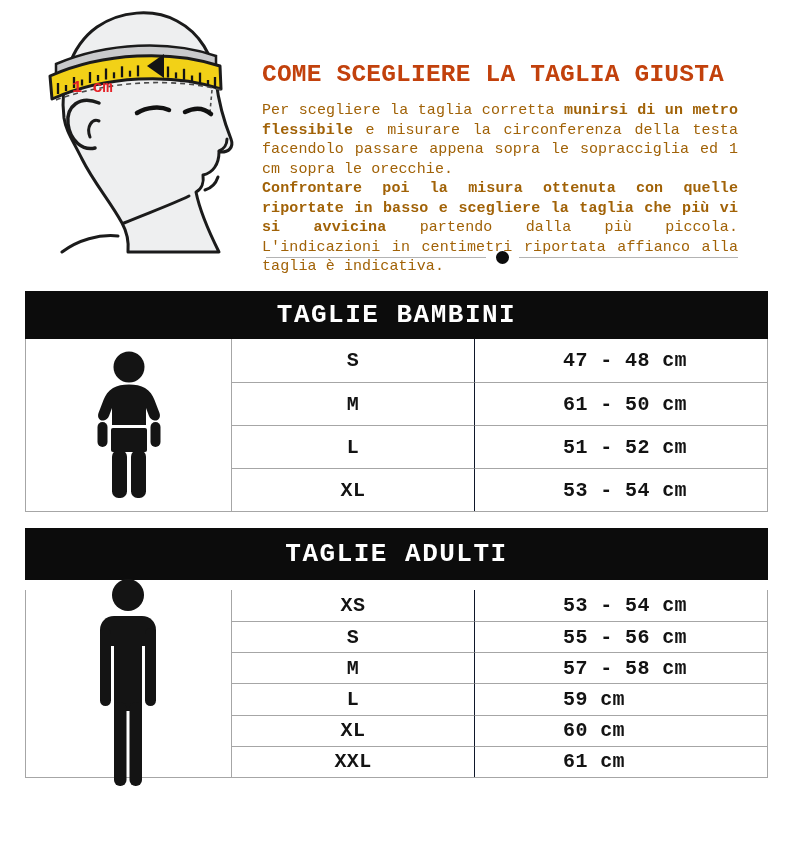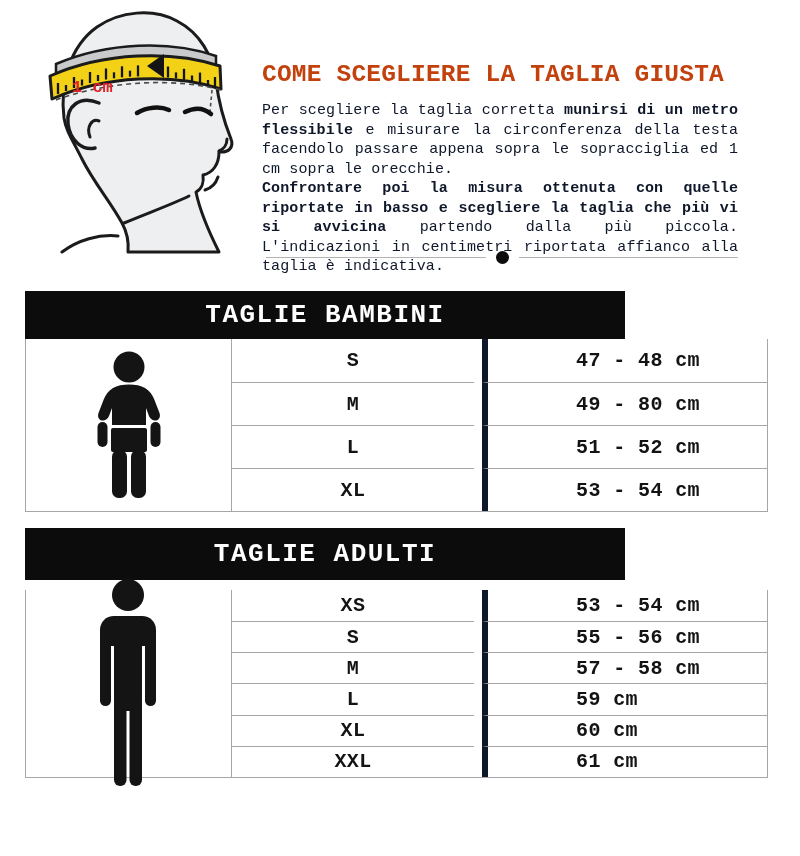--- a/index.html
+++ b/index.html
@@ -11,36 +11,36 @@
   
   .illustration { position:absolute; left:6px; top:0; width:242px; height:254px; }
 
   
   .intro { position:absolute; left:262px; top:60px; width:476px; }
   .intro-title {
     margin:0 0 11px 0; font-size:24.5px; line-height:30px; font-weight:700;
     color:#c2410c; letter-spacing:0.2px; white-space:nowrap;
   }
   .intro p {
-    margin:0; font-size:15px; line-height:19.5px; color:#0f172a;
+    margin:0; font-size:15px; line-height:19.5px; color:#a16207;
     text-align:justify; letter-spacing:0.1px;
   }
   .intro b { font-weight:700; }
 
   
   .divider {
     position:absolute; left:266px; top:249px; width:472px; height:16px;
     display:flex; align-items:center;
   }
   .divider .line { flex:1; height:1px; background:#b3b3b3; }
   .divider .dot { width:13px; height:13px; border-radius:50%; background:#0c0c0c; margin:0 10px; flex:0 0 auto; }
 
   
   .bar {
-    position:absolute; left:25px; width:600px; background:#0c0c0c; color:#ffffff;
+    position:absolute; left:25px; width:743px; background:#0c0c0c; color:#ffffff;
     display:flex; align-items:center; justify-content:center;
     font-weight:700; font-size:26px; letter-spacing:1.5px;
   }
   .bar.bambini { top:291px; height:48px; }
   .bar.adulti  { top:528px; height:52px; }
 
   
   .size-table {
     position:absolute; left:25px; width:743px; background:#ffffff;
     display:grid; grid-template-columns:206px 242px 293px;
@@ -52,21 +52,21 @@
     grid-column:1; border-right:1px solid #a6a6a6;
     display:flex; align-items:center; justify-content:center;
   }
   .size-table.bambini .icon-cell { grid-row:1 / span 4; }
   .size-table.adulti  .icon-cell { grid-row:1 / span 6; }
   .cell {
     display:flex; align-items:center; border-top:1px solid #a6a6a6;
     font-weight:700; font-size:20px; color:#131313; letter-spacing:0.4px;
   }
   .cell.size  { justify-content:center; }
-  .cell.value { border-left:6px solid #0f172a; padding-left:88px;margin-left:8px; }
+  .cell.value { border-left:1px solid #0f172a; padding-left:88px; }
   .cell.first { border-top:none; }
 </style>
 </head>
 <body>
 
 <div class="page">
 
   <div class="illustration">
     <svg width="242" height="254" viewBox="0 0 242 254" xmlns="http://www.w3.org/2000/svg">
 
@@ -149,21 +149,21 @@
         <rect x="6.5" y="71" width="10" height="25" rx="5"></rect>
         <rect x="59.5" y="71" width="10" height="25" rx="5"></rect>
         <rect x="20" y="77" width="36" height="24" rx="2"></rect>
         <rect x="21" y="99" width="15" height="48" rx="6.5"></rect>
         <rect x="40" y="99" width="15" height="48" rx="6.5"></rect>
       </svg>
     </div>
     <div class="cell size first">S</div>
     <div class="cell value first">47 - 48 cm</div>
     <div class="cell size">M</div>
-    <div class="cell value">49 - 80 cm</div>
+    <div class="cell value">61 - 50 cm</div>
     <div class="cell size">L</div>
     <div class="cell value">51 - 52 cm</div>
     <div class="cell size">XL</div>
     <div class="cell value">53 - 54 cm</div>
   </div>
 
   <div class="bar adulti">
     <span>TAGLIE ADULTI</span>
   </div>
   <div class="size-table adulti">

